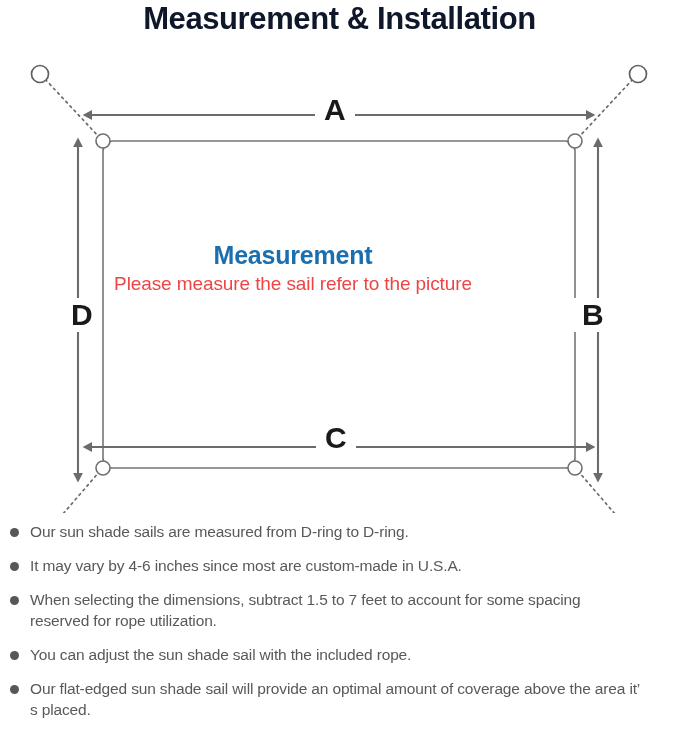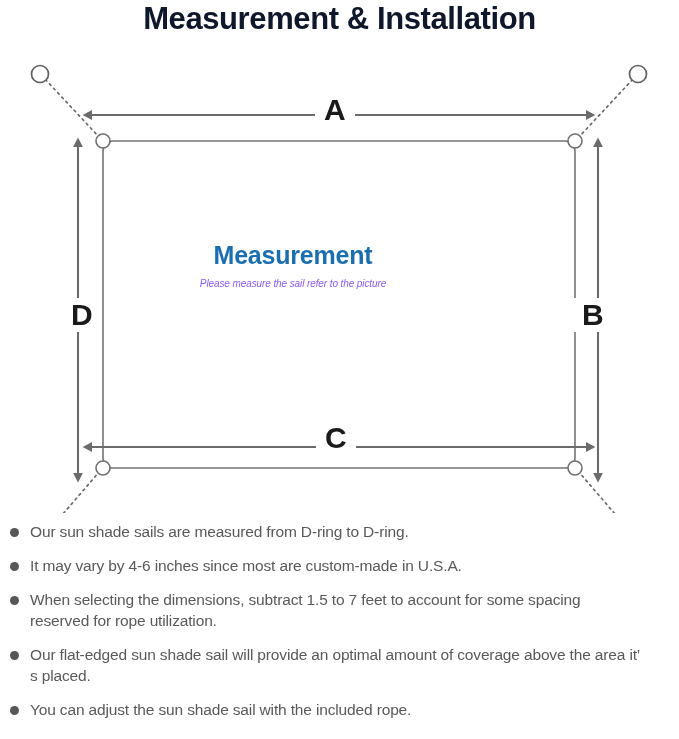--- a/index.html
+++ b/index.html
@@ -53,26 +53,25 @@
     pointer-events: none;
   }
   .center-title {
     font-size: 25px;
     font-weight: bold;
     color: #1b6fae;
     line-height: 30px;
     letter-spacing: -0.2px;
   }
   .center-sub {
-    font-size: 10px;
-    color: #8b5cf6;
+    font-size: 19px;
+    color: #ef4444;
     line-height: 22px;
     margin-top: 3px;
     letter-spacing: -0.1px;
-    font-style: italic;
   }
 
   
   .dim-letter {
     position: absolute;
     font-size: 30px;
     font-weight: bold;
     color: #1a1a1a;
     font-family: "Liberation Sans", "DejaVu Sans", sans-serif;
     line-height: 30px;
@@ -182,21 +181,21 @@
     <span class="note-text">It may vary by 4-6 inches since most are custom-made in U.S.A.</span>
   </div>
 
   <div class="note">
     <span class="note-bullet"></span>
     <span class="note-text">When selecting the dimensions, subtract 1.5 to 7 feet to account for some spacing reserved for rope utilization.</span>
   </div>
 
   <div class="note">
     <span class="note-bullet"></span>
+    <span class="note-text">You can adjust the sun shade sail with the included rope.</span>
+  </div>
+
+  <div class="note">
+    <span class="note-bullet"></span>
     <span class="note-text">Our flat-edged sun shade sail will provide an optimal amount of coverage above the area it’ s placed.</span>
   </div>
 
-  <div class="note">
-    <span class="note-bullet"></span>
-    <span class="note-text">You can adjust the sun shade sail with the included rope.</span>
-  </div>
-
 </div>
 
 </body></html>

